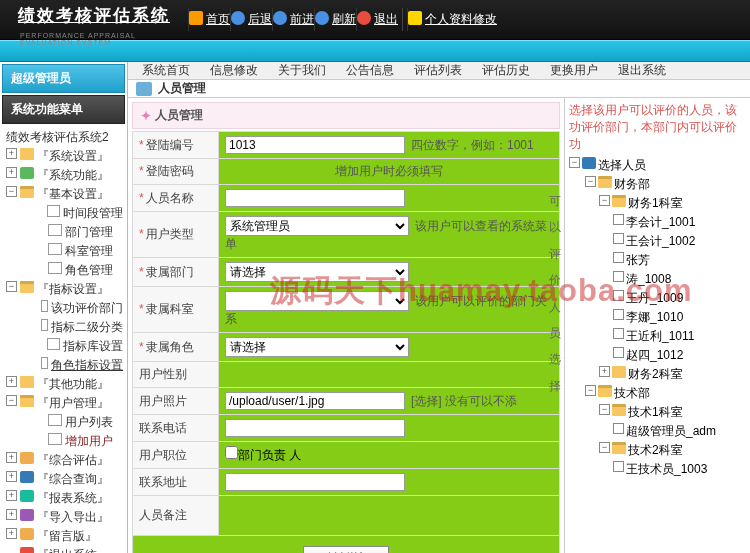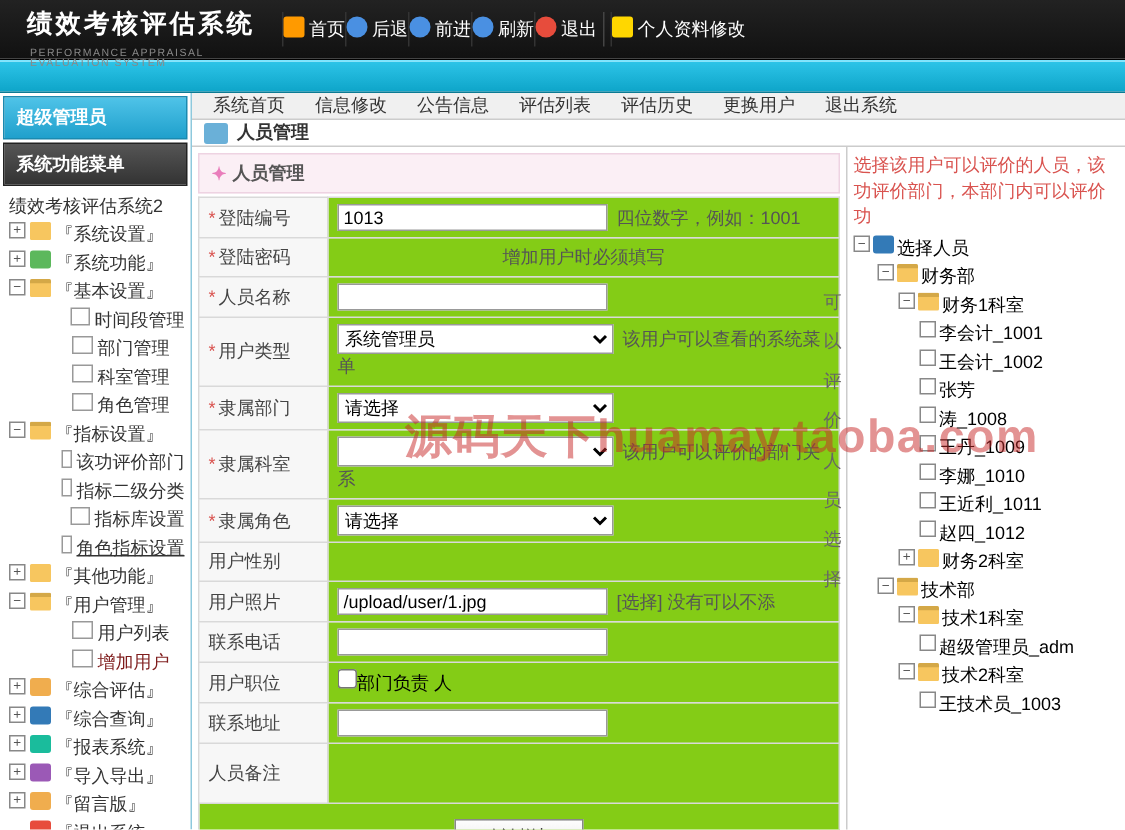--- a/index.html
+++ b/index.html
@@ -1,19 +1,19 @@
 <!DOCTYPE html>
 <html><head>
 <meta charset="utf-8">
 <style>
 * { margin:0; padding:0; box-sizing:border-box; font-family:"Microsoft YaHei",SimSun,sans-serif; font-size:12px; }
 body { background:#fff; width:750px; height:553px; overflow:hidden; position:relative; }
 
 
-.header { height:40px; background:linear-gradient(#222,#111); border-bottom:1px solid #000; display:flex; align-items:center; color:#fff; }
+.header { height:40px; background:linear-gradient(#222,#111); border-bottom:1px solid #000; display:flex; align-items:center; color:#fff;text-decoration:underline; }
 .logo { font-size:17px; font-weight:bold; letter-spacing:2px; padding:0 10px 0 18px; font-family:"KaiTi","STKaiti",serif; position:relative; top:-4px; }
 .logo-sub { font-size:7px; letter-spacing:1px; color:#888; position:absolute; left:20px; top:24px; }
 .toolbar { display:flex; gap:0; margin-left:8px; }
 .tbtn { display:flex; align-items:flex-start; gap:3px; padding:3px 0; color:#fff; border-left:1px solid #333; cursor:pointer; }
 .tbtn .ic { width:14px; height:14px; display:inline-block; }
 .sep { width:1px; background:#444; margin:0 4px; }
 .ic-home { background:#ff9a00; border-radius:2px; }
 .ic-back { background:#4a90e2; border-radius:50%; }
 .ic-fwd { background:#4a90e2; border-radius:50%; }
 .ic-refresh { background:#4a90e2; border-radius:50%; }
@@ -231,20 +231,21 @@
           <span class="fic f-red"></span>
           <span>『退出系统』</span>
         </div>
     </div>
   </div>
 
   <div class="main">
     <div class="menubar">
       <span>系统首页</span>
       <span>信息修改</span>
+      <span>关于我们</span>
       <span>公告信息</span>
       <span>评估列表</span>
       <span>评估历史</span>
       <span>更换用户</span>
       <span>退出系统</span>
     </div>
     <div class="crumb">
       <span class="cic"></span>
       <span>人员管理</span>
     </div>

